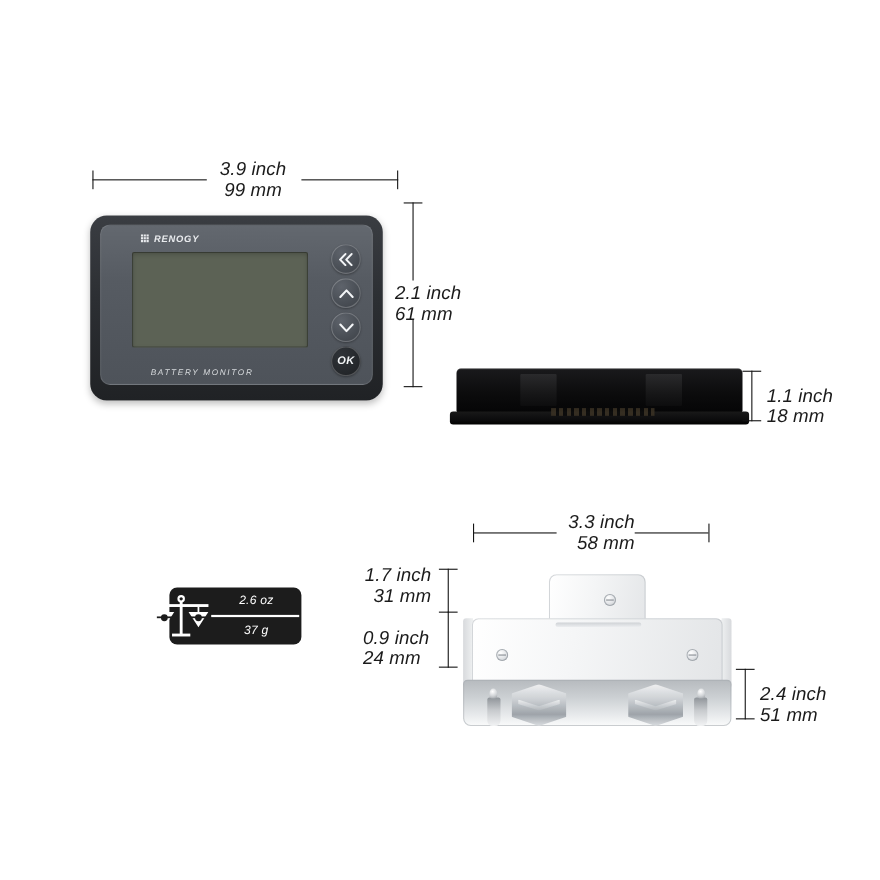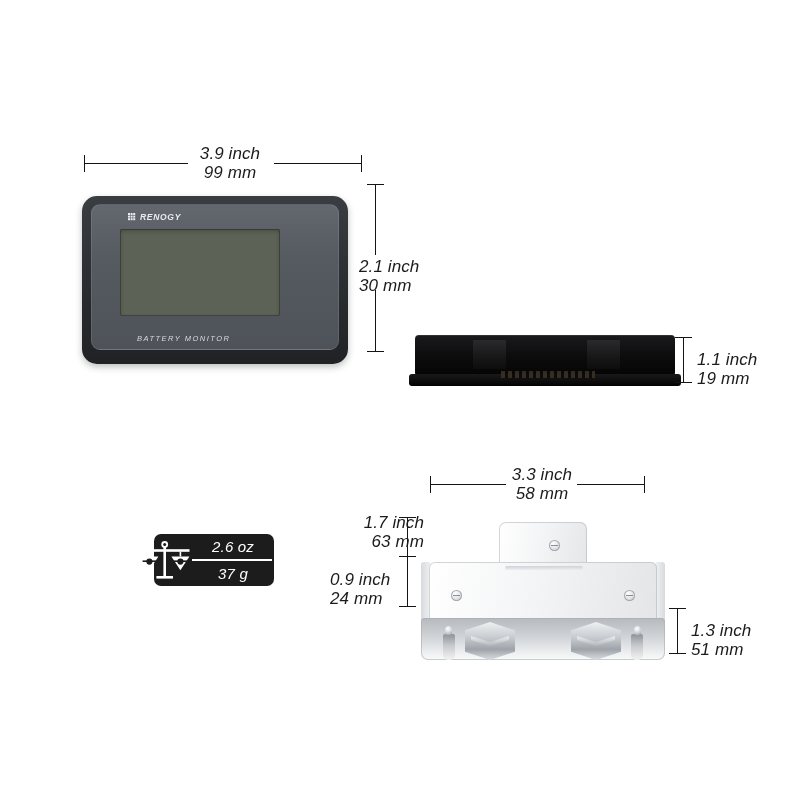--- a/index.html
+++ b/index.html
@@ -340,21 +340,21 @@
     right: 0;
     bottom: 0;
     display: flex;
     flex-direction: column;
   }
   .badge-row {
     flex: 1;
     display: flex;
     align-items: center;
     justify-content: center;
-    font-size: 15px;
+    font-size: 11px;
     line-height: 1;
     letter-spacing: .2px;
     text-align: center;
   }
   .badge-div {
     height: 1.5px;
     background: #ffffff;
     margin: 0 2px 0 0;
   }
   .scale-icon {
@@ -381,21 +381,21 @@
     </div>
   </div>
 
   <div>
     <div class="vline" style="left:359px; top:184px; height:71px;"></div>
     <div class="vline" style="left:359px; top:290px; height:62px;"></div>
     <div class="tick-h" style="left:351px; top:184px; width:17px;"></div>
     <div class="tick-h" style="left:351px; top:351px; width:17px;"></div>
     <div class="dim" style="left:343px; top:257px;">
       <span>2.1 inch</span>
-      <span class="l2">30 mm</span>
+      <span class="l2">61 mm</span>
     </div>
   </div>
 
   <div id="monitor-front">
     <div class="mon-rear-lip"></div>
     <div class="mon-shell">
       <div class="mon-face">
 
         <div class="mon-logo">
           <svg class="logo-mark" viewBox="0 0 9 9">
@@ -411,62 +411,81 @@
                 <rect x="5.2" y="5.2" width="2" height="2"></rect>
             </g>
           </svg>
           <span class="logo-text">RENOGY</span>
         </div>
 
         <div class="mon-lcd"></div>
 
         <div class="mon-label">BATTERY MONITOR</div>
 
+        <div class="btn-col">
+          <div class="mon-btn">
+            <svg width="15" height="12" viewBox="0 0 15 12">
+              <path d="M7 1 L2.2 6 L7 11" fill="none" stroke="#f2f4f6" stroke-width="1.9" stroke-linecap="round" stroke-linejoin="round"></path>
+              <path d="M12.6 1 L7.8 6 L12.6 11" fill="none" stroke="#f2f4f6" stroke-width="1.9" stroke-linecap="round" stroke-linejoin="round"></path>
+            </svg>
+          </div>
+          <div class="mon-btn">
+            <svg width="14" height="10" viewBox="0 0 14 10">
+              <path d="M1.4 8 L7 2 L12.6 8" fill="none" stroke="#f2f4f6" stroke-width="1.9" stroke-linecap="round" stroke-linejoin="round"></path>
+            </svg>
+          </div>
+          <div class="mon-btn">
+            <svg width="14" height="10" viewBox="0 0 14 10">
+              <path d="M1.4 2 L7 8 L12.6 2" fill="none" stroke="#f2f4f6" stroke-width="1.9" stroke-linecap="round" stroke-linejoin="round"></path>
+            </svg>
+          </div>
+          <div class="mon-btn ok">OK</div>
+        </div>
 
       </div>
     </div>
   </div>
 
   <div id="monitor-side">
     <div class="side-body">
       <div class="side-block b1"></div>
       <div class="side-block b2"></div>
     </div>
     <div class="side-base"></div>
     <div class="side-vents"></div>
   </div>
 
   <div>
     <div class="vline" style="left:667px; top:337px; height:46px;"></div>
     <div class="tick-h" style="left:659px; top:337px; width:17px;"></div>
     <div class="tick-h" style="left:659px; top:382px; width:17px;"></div>
     <div class="dim" style="left:681px; top:350px;">
       <span>1.1 inch</span>
-      <span class="l2">19 mm</span>
+      <span class="l2">18 mm</span>
     </div>
   </div>
 
   <div>
     <div class="hline" style="left:414px; top:484px; width:76px;"></div>
     <div class="hline" style="left:561px; top:484px; width:67px;"></div>
     <div class="tick-v" style="left:414px; top:476px; height:17px;"></div>
     <div class="tick-v" style="left:628px; top:476px; height:17px;"></div>
-    <div class="dim" style="left:491px; top:465px; text-align:center; width:70px;">
+    <div class="dim" style="left:491px; top:465px; text-align:right; width:70px;">
       <span>3.3 inch</span>
       <span class="l2">58 mm</span>
     </div>
   </div>
 
   <div>
     <div class="vline" style="left:391px; top:517px; height:40px;"></div>
     <div class="tick-h" style="left:383px; top:517px; width:17px;"></div>
     <div class="tick-h" style="left:383px; top:556px; width:17px;"></div>
-    <div class="dim" style="left:314px; top:513px; text-align:right; width:62px;margin-left:32px;">
+    <div class="dim" style="left:314px; top:513px; text-align:right; width:62px;">
       <span>1.7 inch</span>
-      <span class="l2">63 mm</span>
+      <span class="l2">31 mm</span>
     </div>
   </div>
 
   <div>
     <div class="vline" style="left:391px; top:556px; height:51px;"></div>
     <div class="tick-h" style="left:383px; top:606px; width:17px;"></div>
     <div class="dim" style="left:314px; top:570px; text-align:left; width:62px;">
       <span>0.9 inch</span>
       <span class="l2">24 mm</span>
     </div>
@@ -488,21 +507,21 @@
     <div class="br-foot f2"></div>
     <div class="br-pin p1"></div>
     <div class="br-pin p2"></div>
   </div>
 
   <div>
     <div class="vline" style="left:661px; top:608px; height:46px;"></div>
     <div class="tick-h" style="left:653px; top:608px; width:17px;"></div>
     <div class="tick-h" style="left:653px; top:653px; width:17px;"></div>
     <div class="dim" style="left:675px; top:621px;">
-      <span>1.3 inch</span>
+      <span>2.4 inch</span>
       <span class="l2">51 mm</span>
     </div>
   </div>
 
   <div id="weight-badge">
     <svg class="scale-icon" viewBox="0 0 56 42">
       <g fill="#ffffff">
 
         <rect x="26.4" y="8" width="2.6" height="30"></rect>
 

